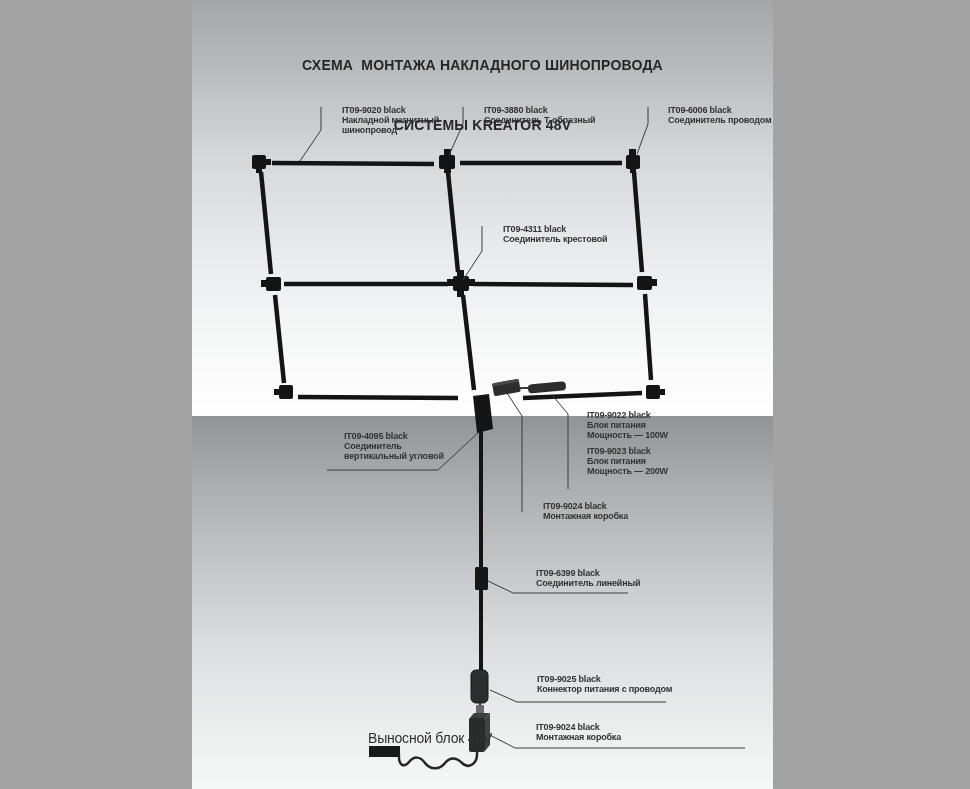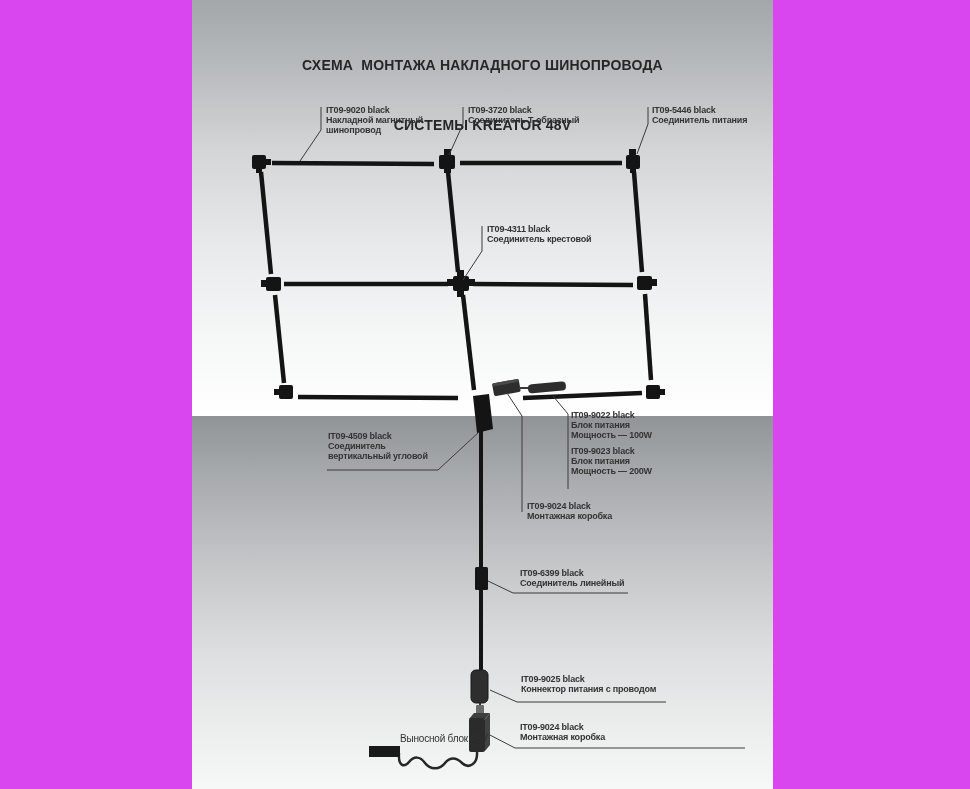--- a/index.html
+++ b/index.html
@@ -1,40 +1,40 @@
 <!DOCTYPE html>
 <html><head>
 <meta charset="utf-8">
 <style>
   html,body{margin:0;padding:0;background:#ececec;}
   #canvas{
     position:relative;width:970px;height:789px;overflow:hidden;
-    background:#d946ef;font-family:"Liberation Sans",sans-serif;
+    background:#a3a3a3;font-family:"Liberation Sans",sans-serif;
   }
   .photo-top{
     position:absolute;left:192px;top:0;width:581px;height:416px;
     background:linear-gradient(180deg,#a4a7aa 0%,#b6b9bb 15%,#d3d5d6 36%,#e9eaeb 60%,#f6f7f7 82%,#ffffff 100%);
   }
   .photo-bottom{
     position:absolute;left:192px;top:416px;width:581px;height:373px;
     background:linear-gradient(180deg,#919497 0%,#a9acae 17%,#c3c5c7 39%,#dcdedf 63%,#eceeee 84%,#f6f7f7 100%);
   }
   .title{
     position:absolute;left:192px;top:15px;width:581px;text-align:center;
     color:#262626;font-size:14px;font-weight:700;line-height:20px;
     letter-spacing:.2px;white-space:pre;
   }
   svg{position:absolute;left:0;top:0;}
   .part-label{
     position:absolute;color:#333;font-size:9px;font-weight:700;
-    line-height:10px;letter-spacing:-.2px;white-space:nowrap;
+    line-height:10px;letter-spacing:-.2px;white-space:nowrap;margin-left:16px;
   }
   .ext-label{
-    position:absolute;color:#2f2f2f;font-size:10px;font-weight:400;
-    line-height:11px;letter-spacing:-.2px;white-space:nowrap;margin-left:32px;
+    position:absolute;color:#2f2f2f;font-size:14px;font-weight:400;
+    line-height:11px;letter-spacing:-.2px;white-space:nowrap;
   }
 </style>
 </head>
 <body>
 
 <div id="canvas">
 
   <div class="photo-top"></div>
   <div class="photo-bottom"></div>
 
@@ -144,36 +144,36 @@
     </g>
   </svg>
 
   <div class="part-label" style="left:326px;top:105px">
     <div>IT09-9020 black</div>
     <div>Накладной магнитный</div>
     <div>шинопровод</div>
   </div>
 
   <div class="part-label" style="left:468px;top:105px">
-    <div>IT09-3720 black</div>
+    <div>IT09-3880 black</div>
     <div>Соединитель Т-образный</div>
   </div>
 
   <div class="part-label" style="left:652px;top:105px">
-    <div>IT09-5446 black</div>
-    <div>Соединитель питания</div>
+    <div>IT09-6006 black</div>
+    <div>Соединитель проводом</div>
   </div>
 
   <div class="part-label" style="left:487px;top:224px">
     <div>IT09-4311 black</div>
     <div>Соединитель крестовой</div>
   </div>
 
   <div class="part-label" style="left:328px;top:431px">
-    <div>IT09-4509 black</div>
+    <div>IT09-4095 black</div>
     <div>Соединитель</div>
     <div>вертикальный угловой</div>
   </div>
 
   <div class="part-label" style="left:571px;top:410px">
     <div>IT09-9022 black</div>
     <div>Блок питания</div>
     <div>Мощность — 100W</div>
   </div>
 

